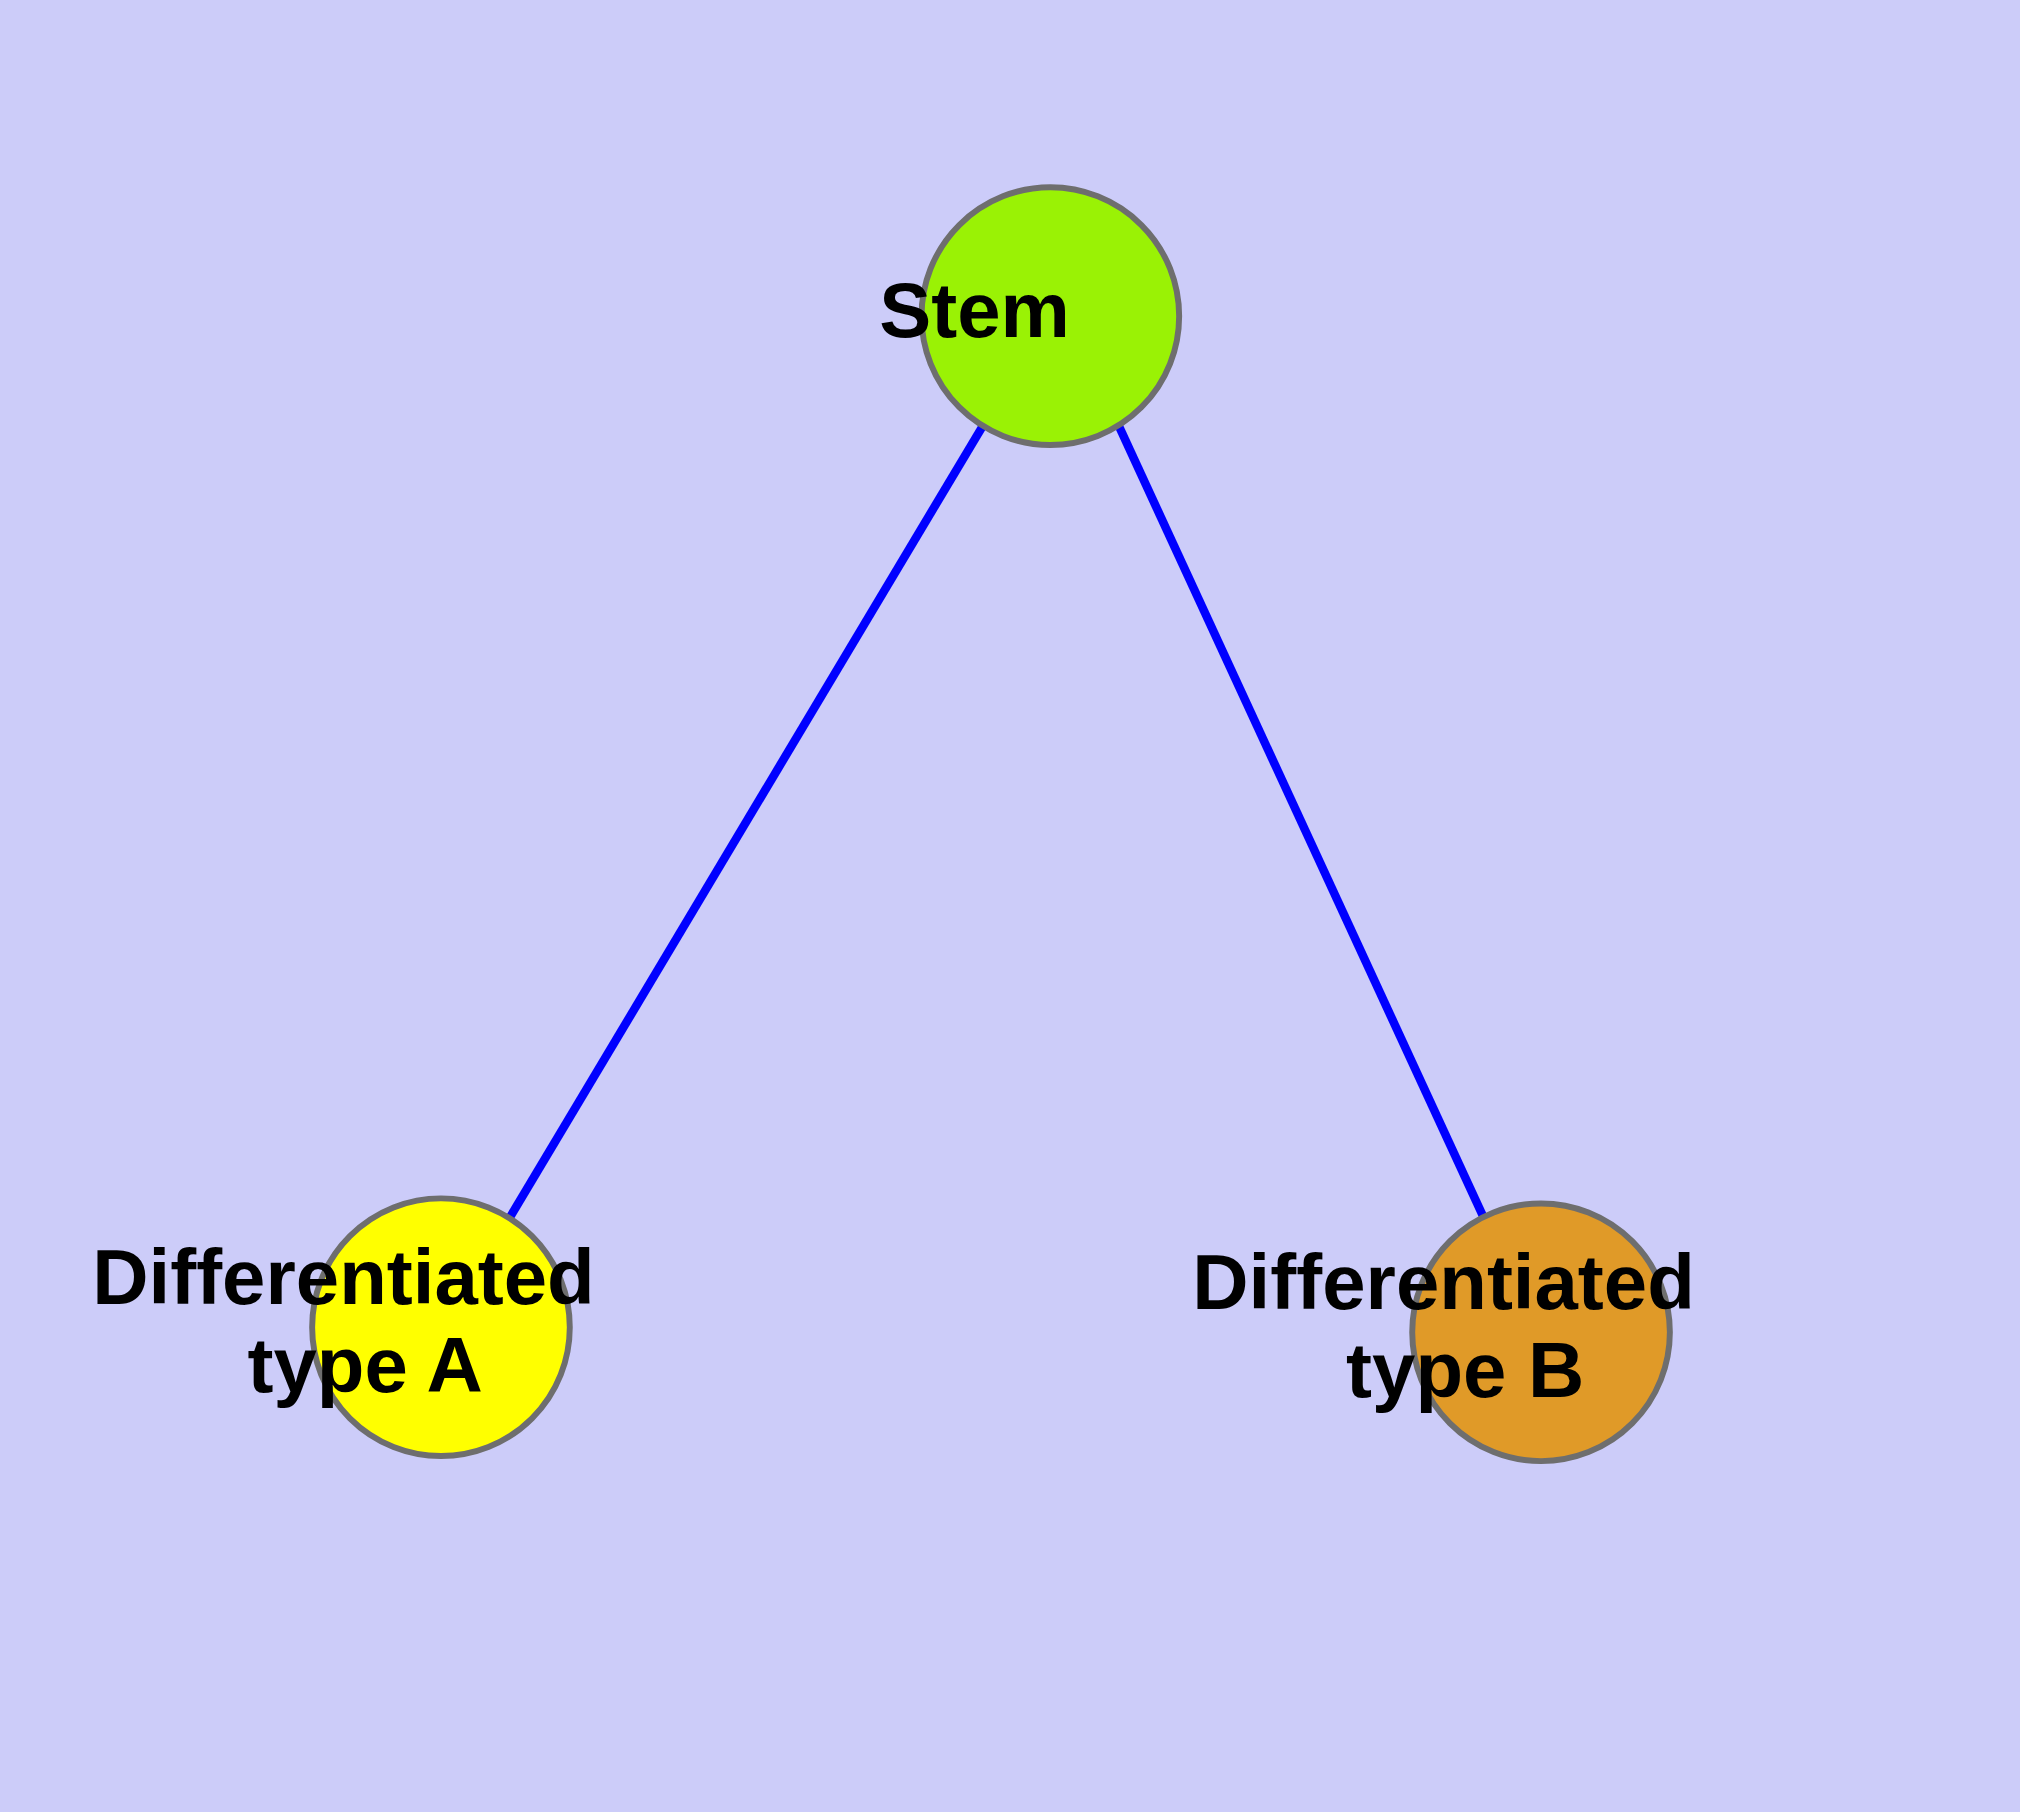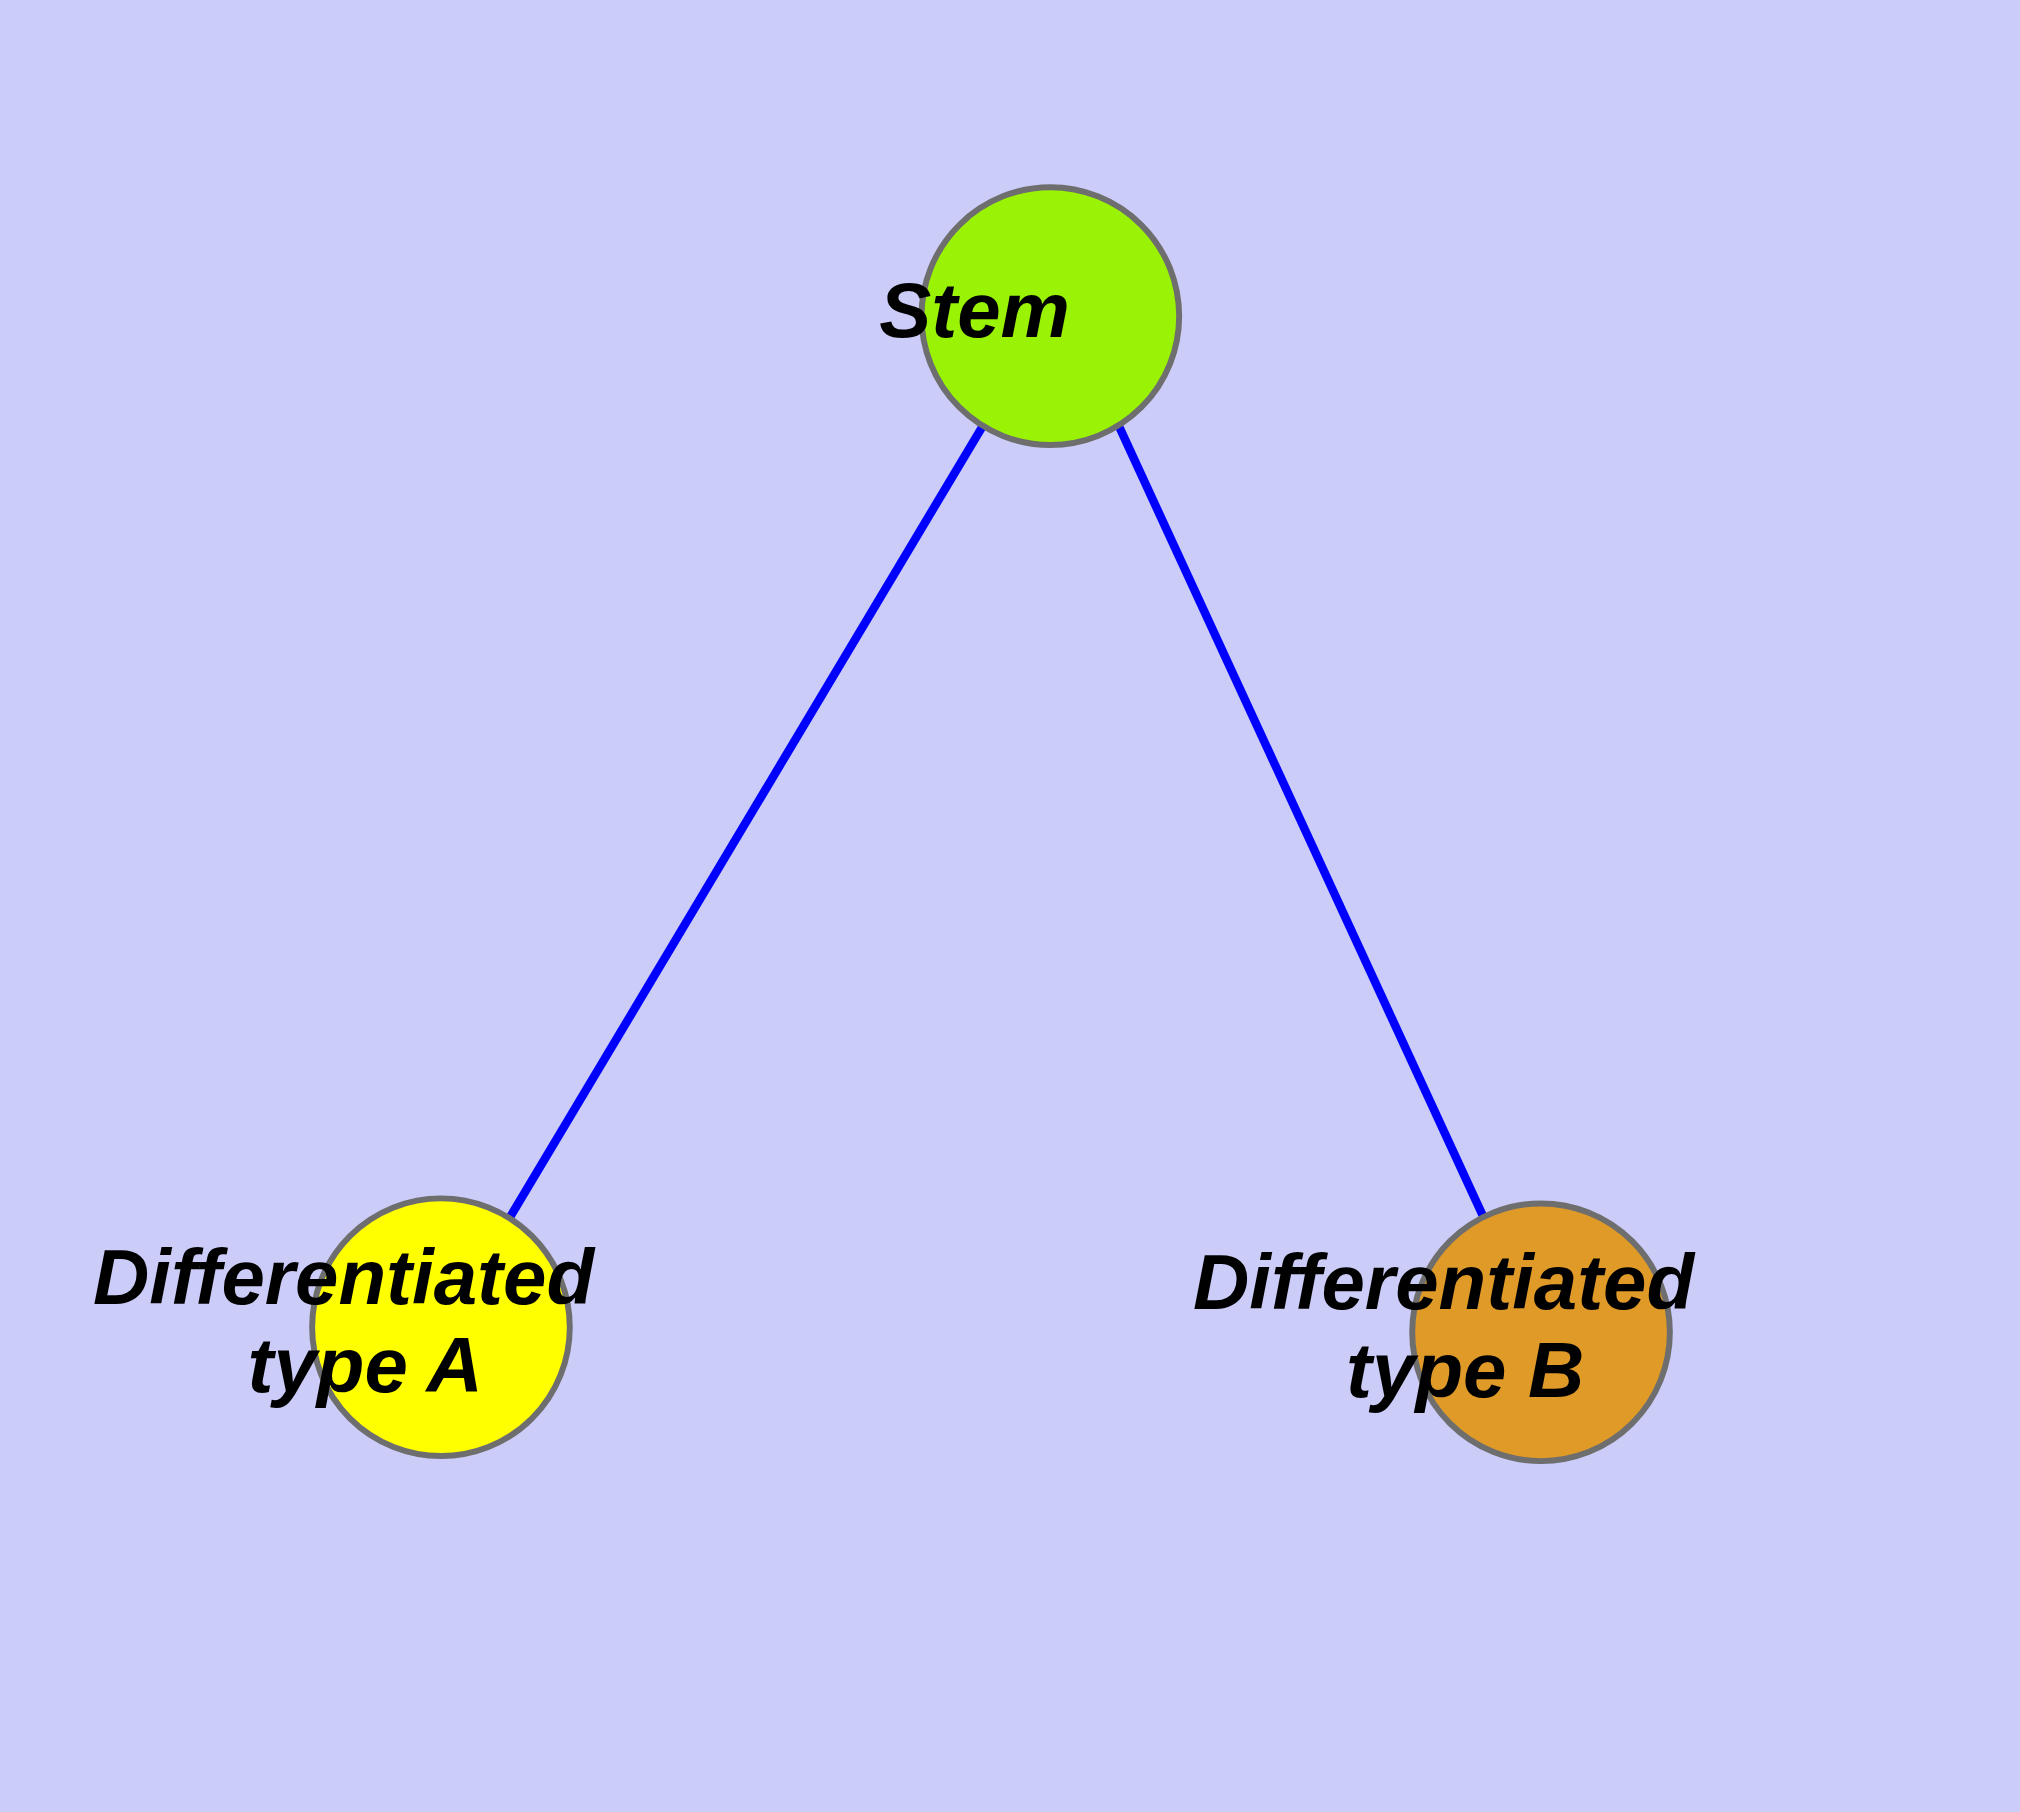--- a/index.html
+++ b/index.html
@@ -31,21 +31,21 @@
     line-height: 104px;
     fill: #000000;
     dominant-baseline: middle;
     text-anchor: middle;
     white-space: pre;
   }
 </style>
 </head>
 <body>
 
-<div id="canvas" style="width: 2021px; height: 1812px; background: rgb(204, 204, 249); font-style: italic;">
+<div id="canvas" style="width: 2021px; height: 1812px; background: rgb(204, 204, 249);">
   <svg id="graph-svg" viewBox="0 0 2384 2138" xmlns="http://www.w3.org/2000/svg">
 
     <g>
       <line x1="1159" y1="503" x2="601" y2="1437" stroke="#0000ff" stroke-width="10" stroke-linecap="butt"></line>
       <line x1="1320" y1="503" x2="1750" y2="1436" stroke="#0000ff" stroke-width="10" stroke-linecap="butt"></line>
     </g>
 
     <g>
       <circle cx="1239" cy="373" r="152" fill="#9af205" stroke="#6e6e6e" stroke-width="7"></circle>
     </g>

